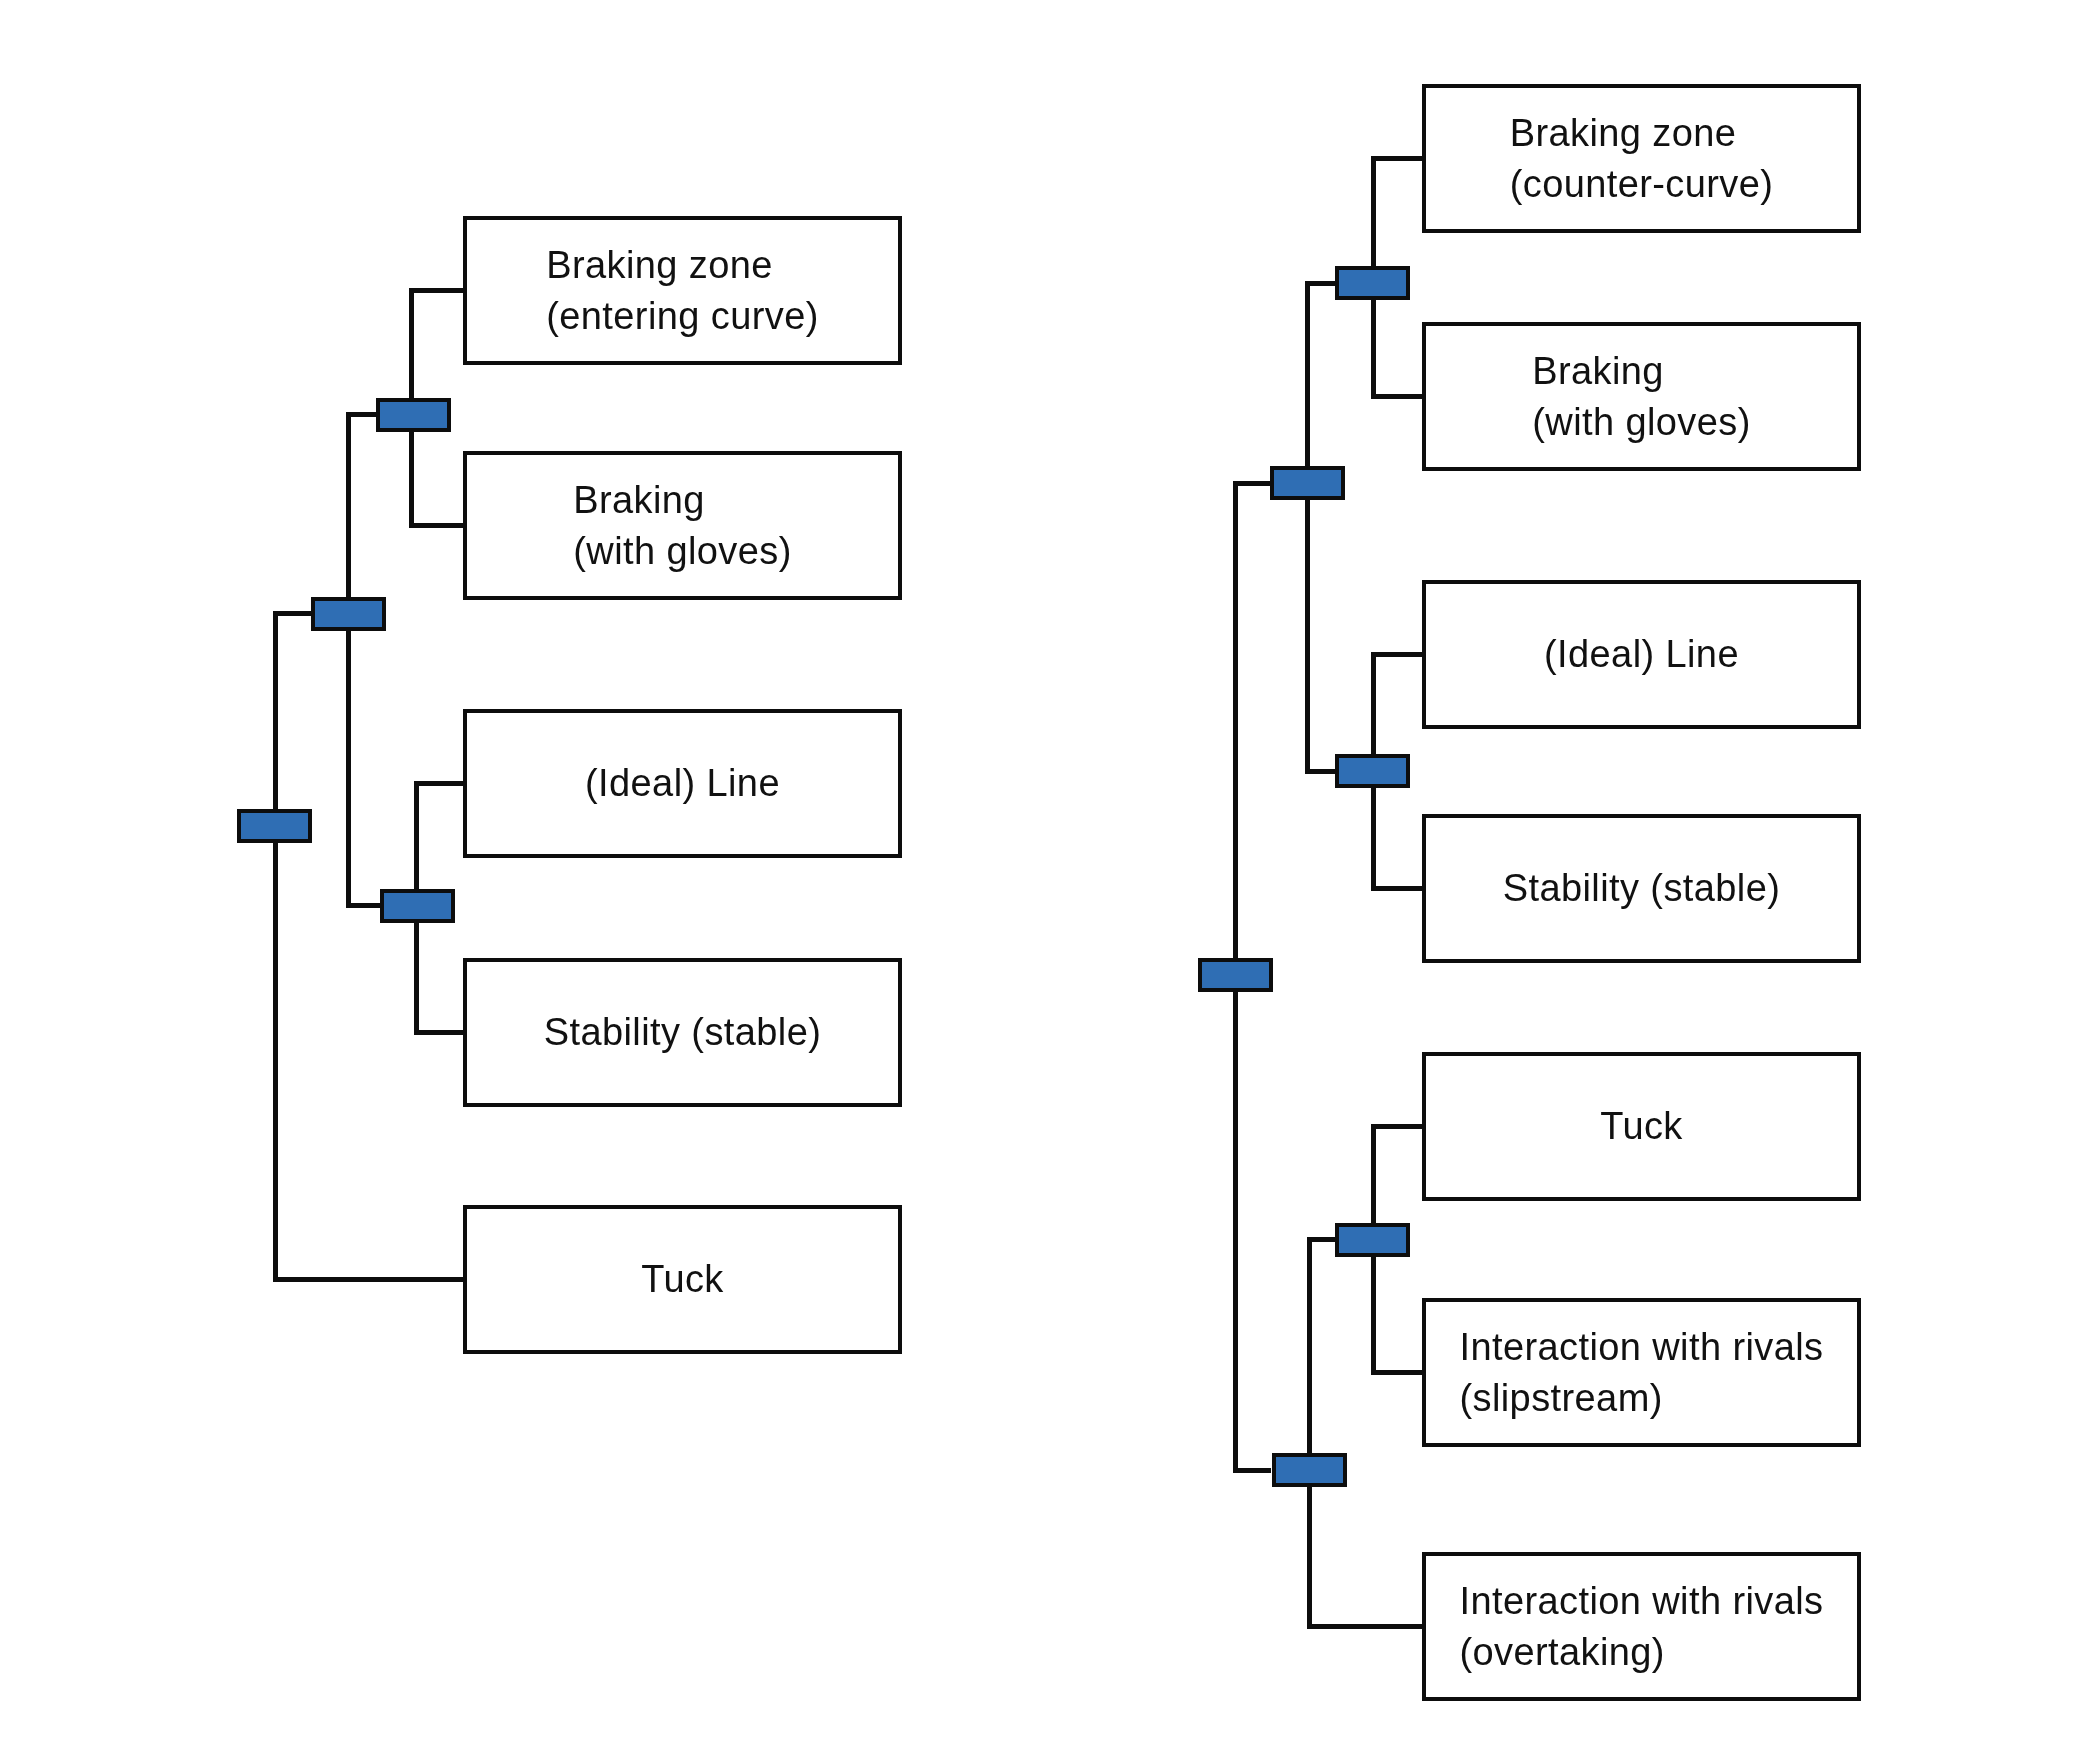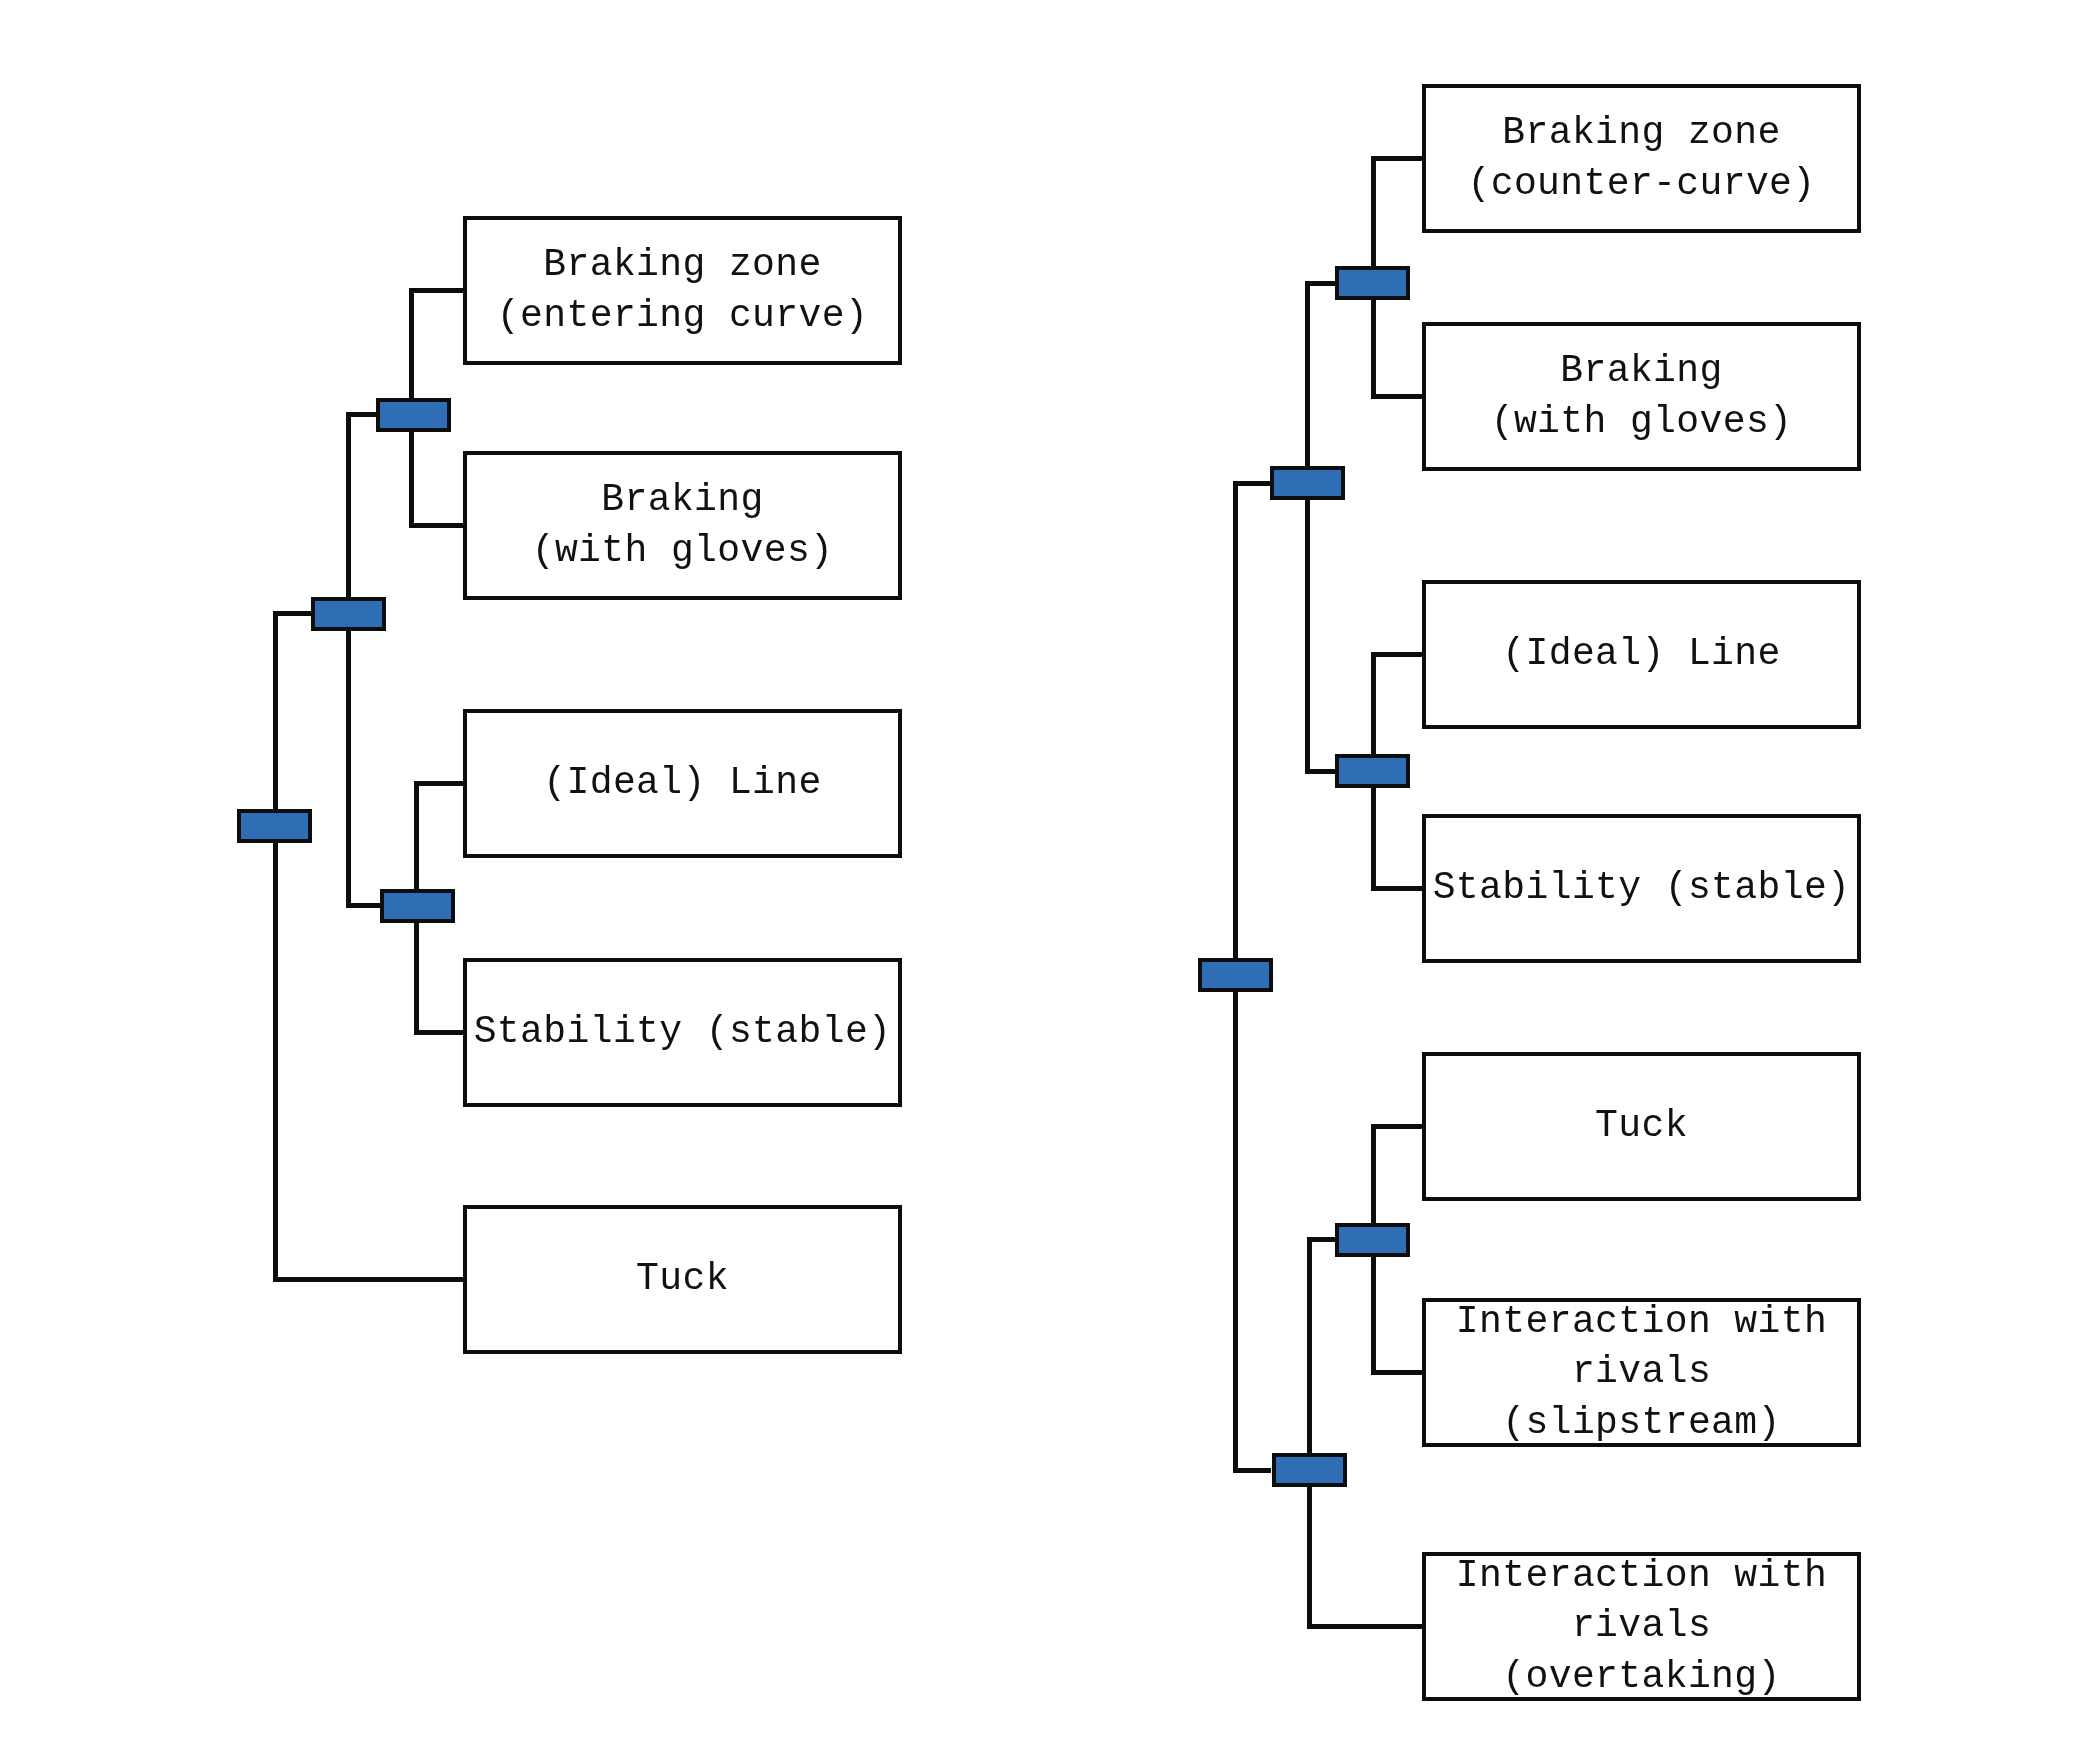--- a/index.html
+++ b/index.html
@@ -26,22 +26,20 @@
     box-sizing: border-box;
   }
   .node-box {
     position: absolute;
     background: #ffffff;
     border: 4.1px solid #0d0d0d;
     box-sizing: border-box;
     display: flex;
     align-items: center;
     justify-content: center;
-    text-align: center;
-    font-family: Liberation Mono, monospace;
   }
   .node-label {
     white-space: pre-line;
     font-size: 38px;
     line-height: 1.32;
     color: #111111;
     letter-spacing: 0.4px;
   }
 </style>
 </head>

